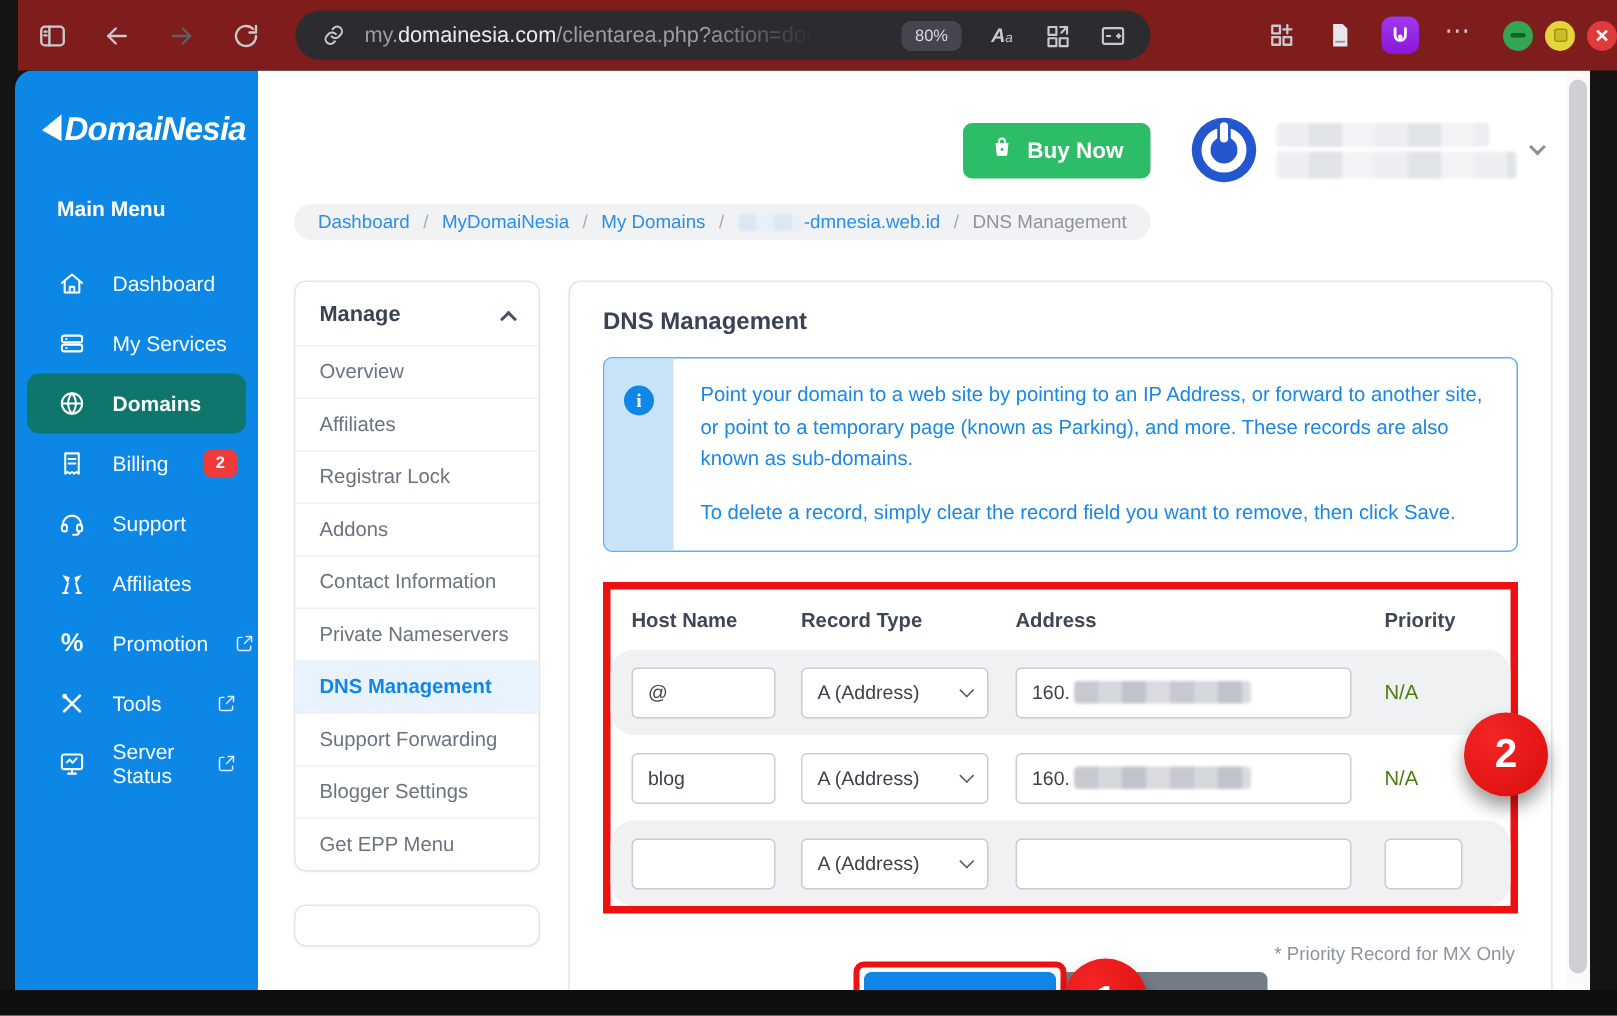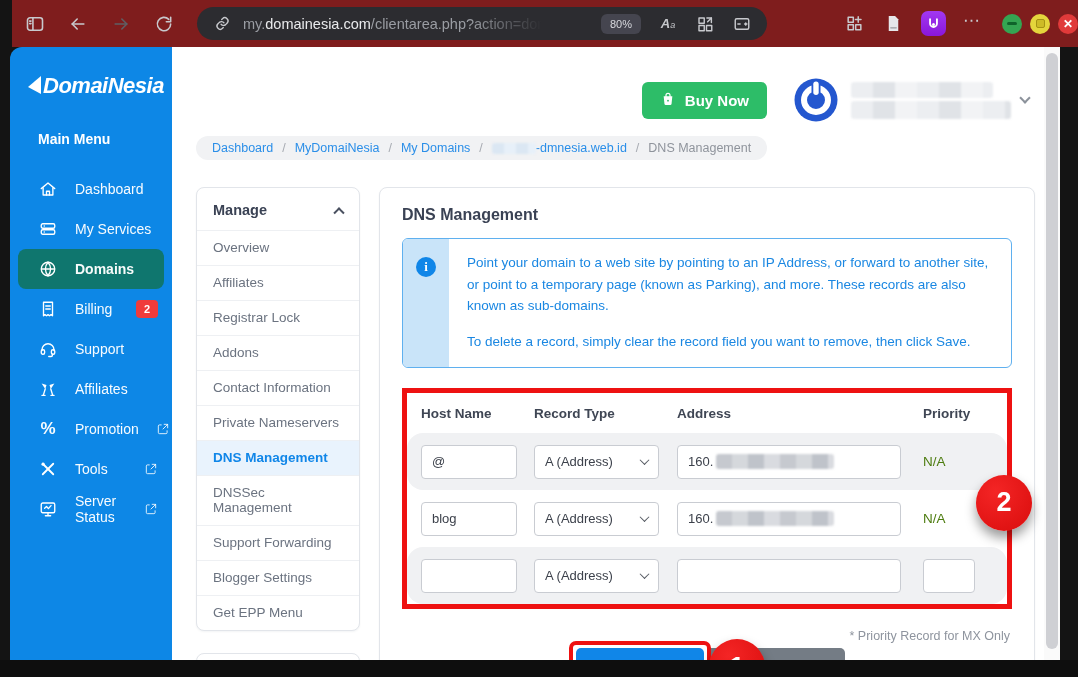--- a/index.html
+++ b/index.html
@@ -434,21 +434,20 @@
               <span>Manage</span>
               <span class="chev-up"></span>
             </div>
             <div class="sp-item">Overview</div>
             <div class="sp-item">Affiliates</div>
             <div class="sp-item">Registrar Lock</div>
             <div class="sp-item">Addons</div>
             <div class="sp-item">Contact Information</div>
             <div class="sp-item">Private Nameservers</div>
             <div class="sp-item active">DNS Management</div>
-            <div class="sp-item">DNSSec Management</div>
             <div class="sp-item">Support Forwarding</div>
             <div class="sp-item">Blogger Settings</div>
             <div class="sp-item">Get EPP Menu</div>
           </div>
           <div class="panel actions-panel">
             <div class="sp-header">
               
               
             </div>
           </div>

